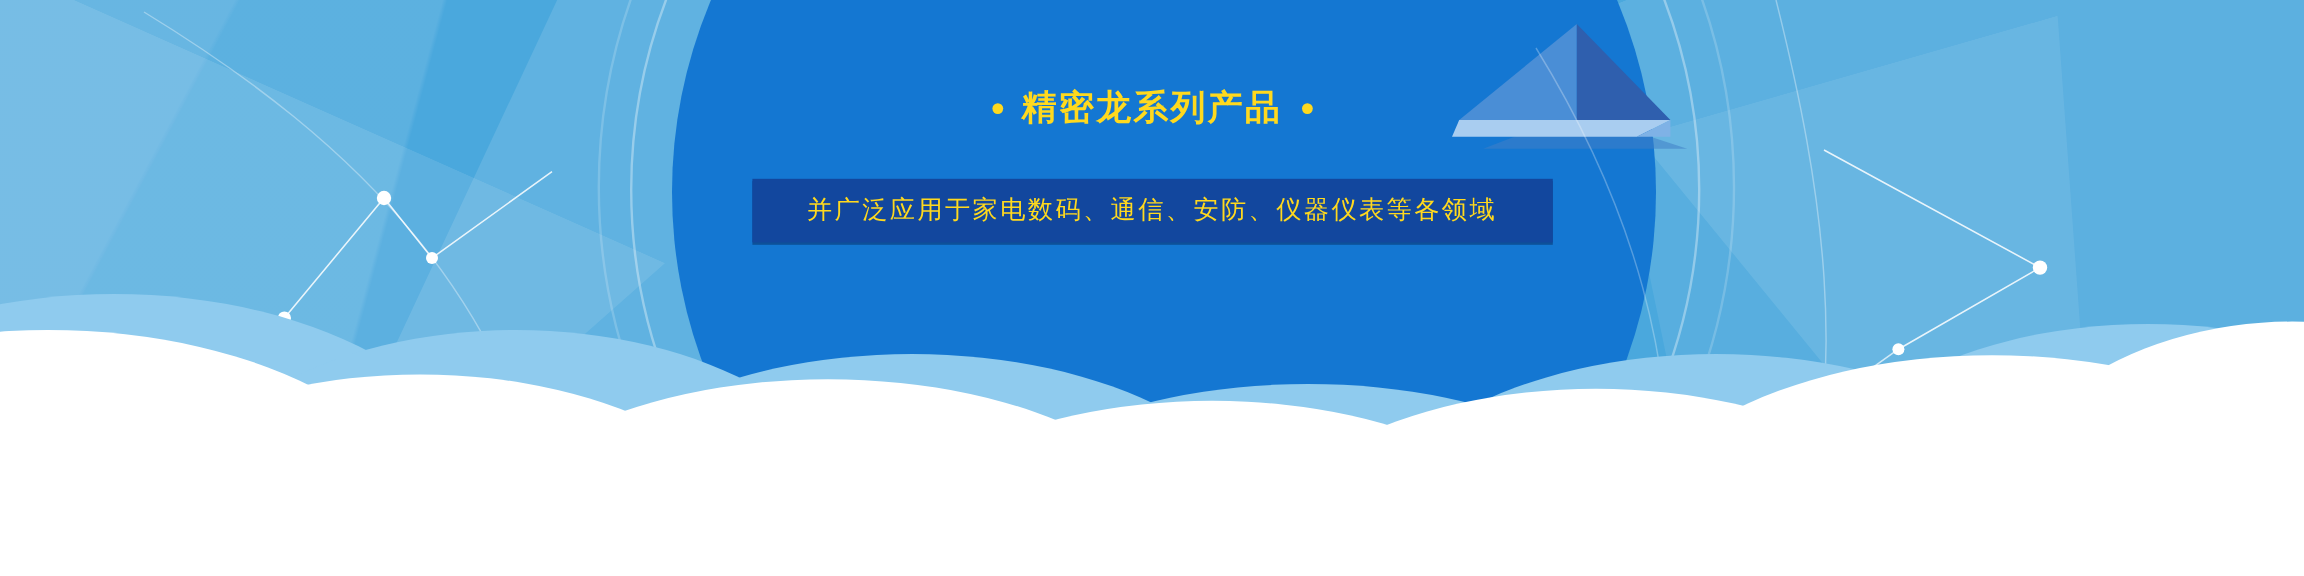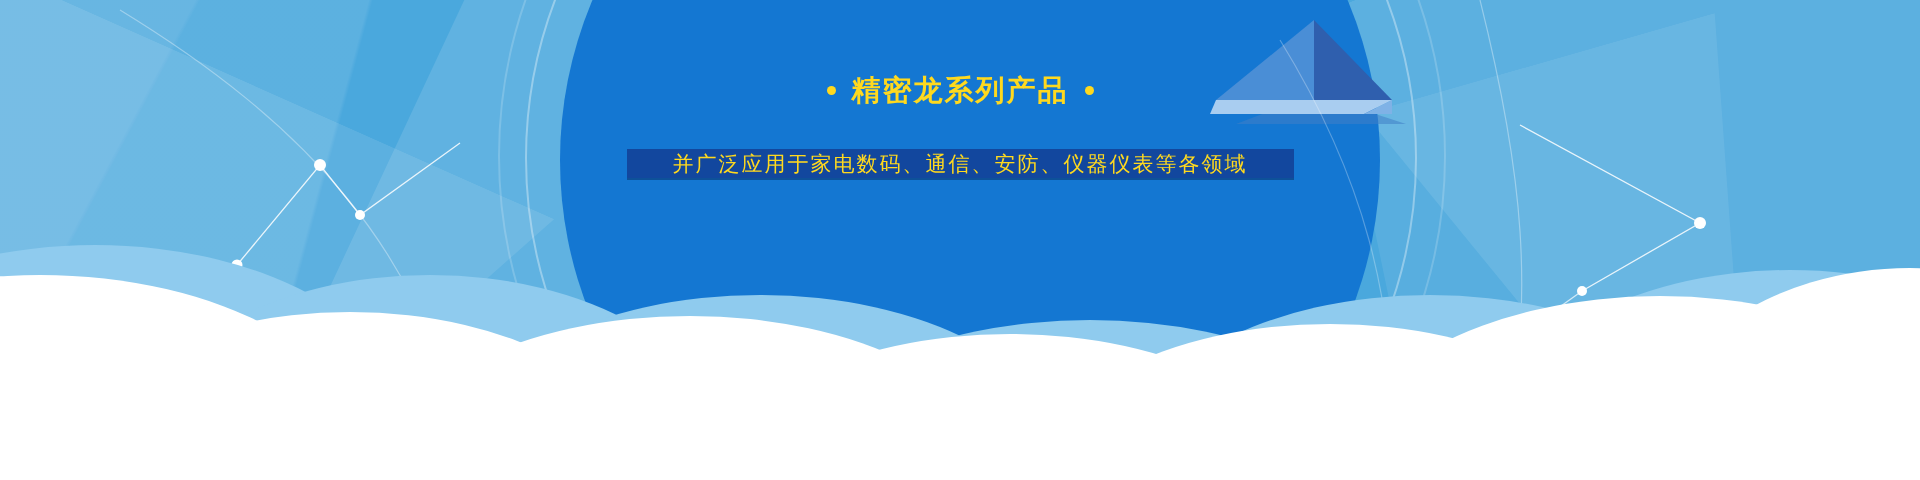--- a/index.html
+++ b/index.html
@@ -119,21 +119,21 @@
        5px 5px 0 rgba(10,50,105,.55);
   }
 
   .subbar{
     margin-top:44px;
     background:#12479e;
     color:#ffd91e;
     font-size:21px;
     letter-spacing:2px;
     line-height:1;
-    padding:4px 46px;
+    padding:16px 46px;
     white-space:nowrap;
     box-shadow:0 2px 0 rgba(5,35,85,.45);
   }
 </style>
 </head>
 <body>
 
 <div class="banner">
 
   <div class="sky"></div>

